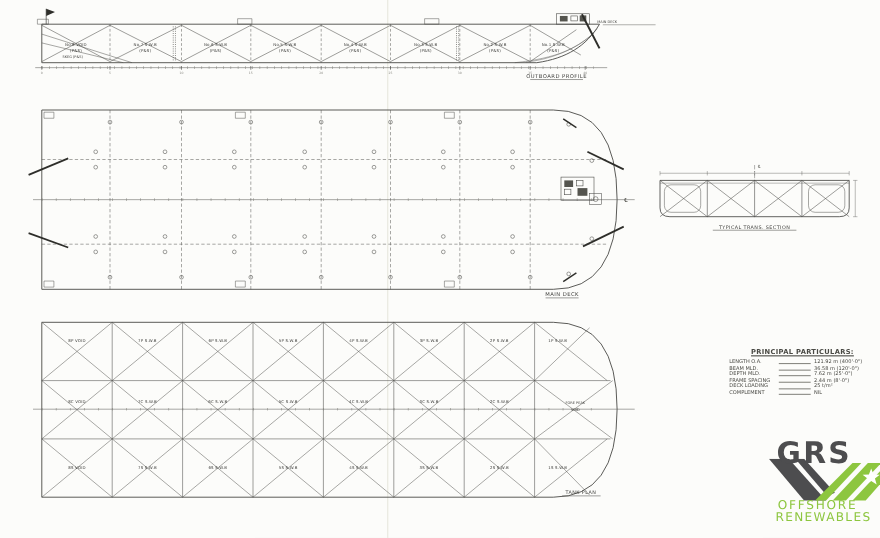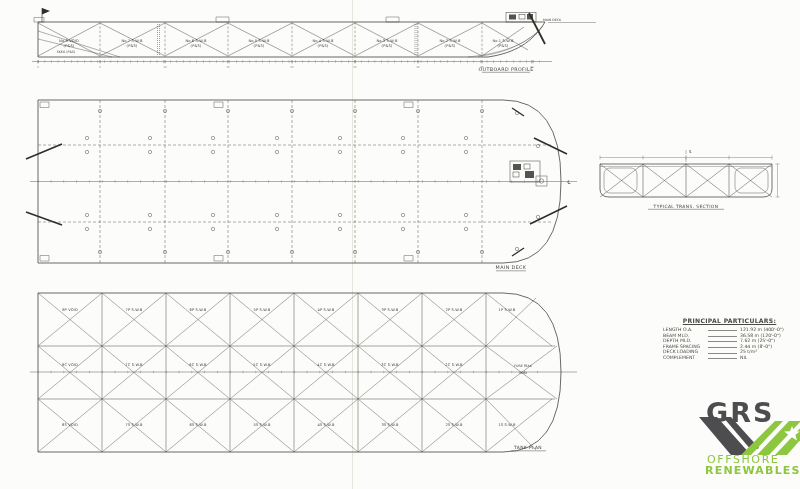--- a/index.html
+++ b/index.html
@@ -23,21 +23,21 @@
   .pp-leader{flex:1;border-bottom:.5px solid #8a8a84;margin:0 3px 1.4px 3px;height:1px;}
   .pp-value{flex:0 0 56px;white-space:nowrap;}
 
   
   .logo{position:absolute;left:695px;top:401px;width:122px;height:84px;}
   .logo-grs{position:absolute;left:11px;top:-4px;font-size:27px;font-weight:bold;
             letter-spacing:2px;color:#4d4d4f;z-index:2;}
   .logo-stripes{position:absolute;left:0;top:16px;z-index:1;}
   .logo-line1{position:absolute;left:12px;top:52px;font-size:11px;font-weight:normal;
               letter-spacing:1.6px;color:#8dc63f;z-index:2;}
-  .logo-line2{position:absolute;left:10px;top:63px;font-size:11px;font-weight:bold;
+  .logo-line2{position:absolute;left:10px;top:63px;font-size:11px;font-weight:normal;
               letter-spacing:1.2px;color:#8dc63f;z-index:2;}
 </style>
 </head>
 <body>
 
 <div class="page">
   <div class="fold"></div>
 
   <svg class="drawing" width="800" height="489" viewBox="0 0 800 489">
 

